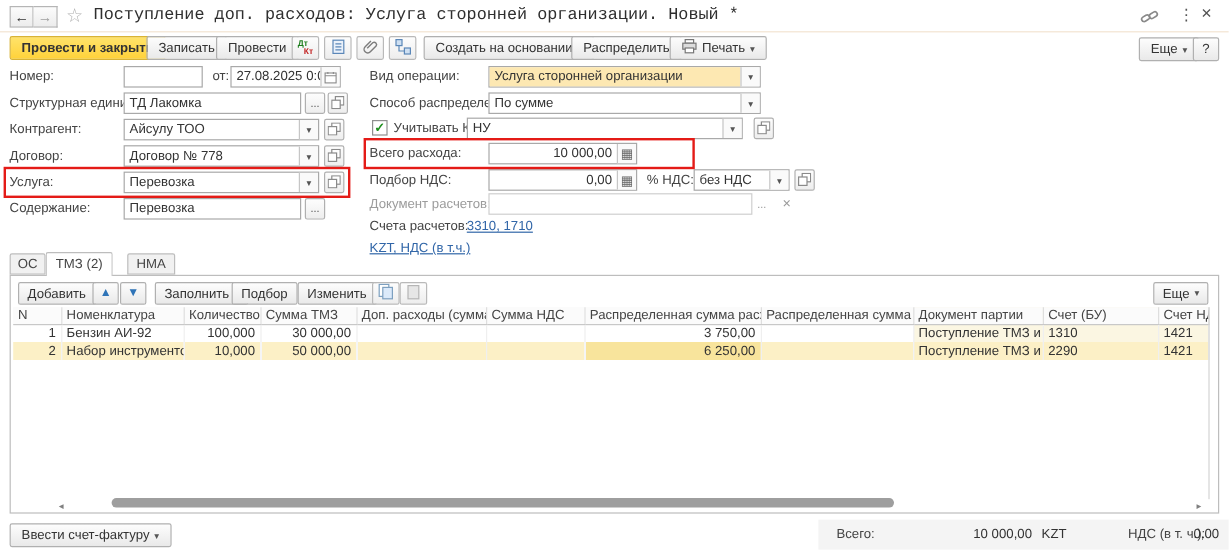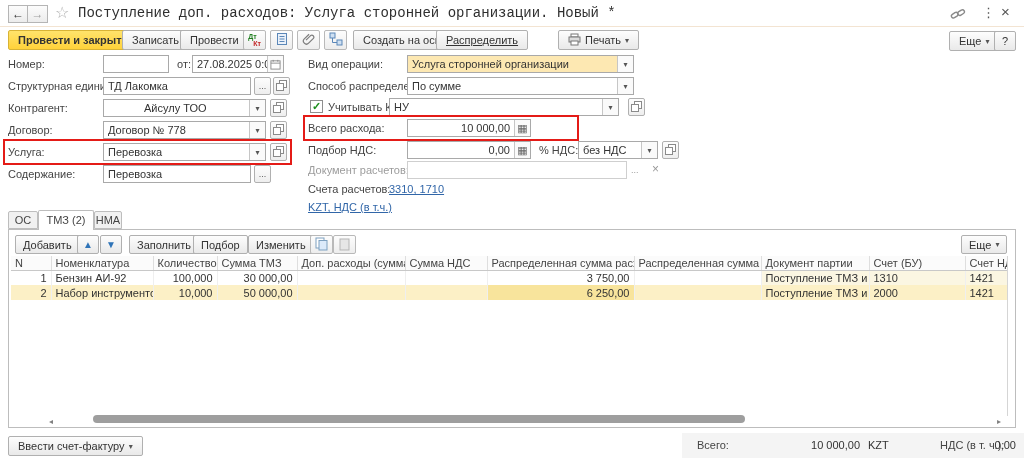--- a/index.html
+++ b/index.html
@@ -140,21 +140,21 @@
         <rect x="1" y="1" width="5" height="5" fill="#cfe0f2" stroke="#5b87b8"></rect>
         <rect x="8" y="8" width="5" height="5" fill="#cfe0f2" stroke="#5b87b8"></rect>
         <path d="M3.5 6 v4.5 h4.5" fill="none" stroke="#5b87b8"></path>
       </svg></span>
 </div>
 
 <div class="btn" style="left:353px; top:30px;">
   <span>Создать на основании</span>
     <span class="caret">▾</span>
 </div>
-<div class="btn" style="left:436px; top:30px;text-decoration:underline;">
+<div class="btn" style="left:476px; top:30px;">
     <span>Распределить</span>
   </div>
 <div class="btn" style="left:558px; top:30px;">
   <span><svg width="13" height="13" viewBox="0 0 13 13">
         <rect x="3" y="1" width="7" height="3" fill="#fff" stroke="#777"></rect>
         <rect x="1" y="4" width="11" height="5" fill="#dcdcdc" stroke="#777"></rect>
         <rect x="3" y="8" width="7" height="4" fill="#fff" stroke="#777"></rect>
       </svg></span>
   <span>Печать</span>
     <span class="caret">▾</span>
@@ -192,21 +192,21 @@
     <span>...</span>
   </div>
 <div class="sq" style="left:273px; top:77px;">
     <span><svg width="11" height="11" viewBox="0 0 11 11">
         <rect x="3.5" y="0.5" width="7" height="7" fill="#fff" stroke="#8a8a8a"></rect>
         <rect x="0.5" y="3.5" width="7" height="7" fill="#fff" stroke="#8a8a8a"></rect>
       </svg></span>
   </div>
 
 <div class="lbl" style="left:8px; top:99px;">Контрагент:</div>
-<div class="fld" style="left:103px; top:99px; width:163px;padding-left:36px;">
+<div class="fld" style="left:103px; top:99px; width:163px;">
   <span class="txt">Айсулу ТОО</span>
   <span class="seg">▾</span>
 </div>
 <div class="sq" style="left:270px; top:99px;">
     <span><svg width="11" height="11" viewBox="0 0 11 11">
         <rect x="3.5" y="0.5" width="7" height="7" fill="#fff" stroke="#8a8a8a"></rect>
         <rect x="0.5" y="3.5" width="7" height="7" fill="#fff" stroke="#8a8a8a"></rect>
       </svg></span>
   </div>
 
@@ -300,21 +300,21 @@
   </div>
 <div class="ghost" style="left:631px; top:161px; font-size:9px;"><span>...</span></div>
 <div class="ghost" style="left:652px; top:160px; font-size:12px;"><span>×</span></div>
 
 <div class="lbl" style="left:308px; top:180px;">Счета расчетов:</div>
 <div class="link" style="left:389px; top:180px;">3310, 1710</div>
 <div class="link" style="left:308px; top:198px;">KZT, НДС (в т.ч.)</div>
 
 <div class="tab" style="left:8px; width:30px;">ОС</div>
 <div class="tab active" style="left:38px; width:56px;">ТМЗ (2)</div>
-<div class="tab" style="left:94px; width:28px;">НМА</div>
+<div class="tab" style="left:106px; width:40px;">НМА</div>
 
 <div class="panel">
 
   <div class="btn small" style="left:6px;">
       <span>Добавить</span>
     </div>
   <div class="btn small updown" style="left:68px;">
       <span>▲</span>
     </div>
   <div class="btn small updown" style="left:91px;">
@@ -392,21 +392,21 @@
       <tr class="sel">
         <td class="num">2</td>
         <td>Набор инструментов</td>
         <td class="num">10,000</td>
         <td class="num">50 000,00</td>
         <td class="num"></td>
         <td class="num"></td>
         <td class="num cur">6 250,00</td>
         <td class="num"></td>
         <td>Поступление ТМЗ и услуг..</td>
-        <td>2000</td>
+        <td>2290</td>
         <td>1421</td>
       </tr>
     </tbody>
   </table>
 
   <div class="vsep"></div>
 
   <div class="scroll-arrow" style="left:40px; top:187px;">◂</div>
   <div class="hthumb" style="left:84px; top:185px; width:652px;"></div>
   <div class="scroll-arrow" style="left:988px; top:187px;">▸</div>

